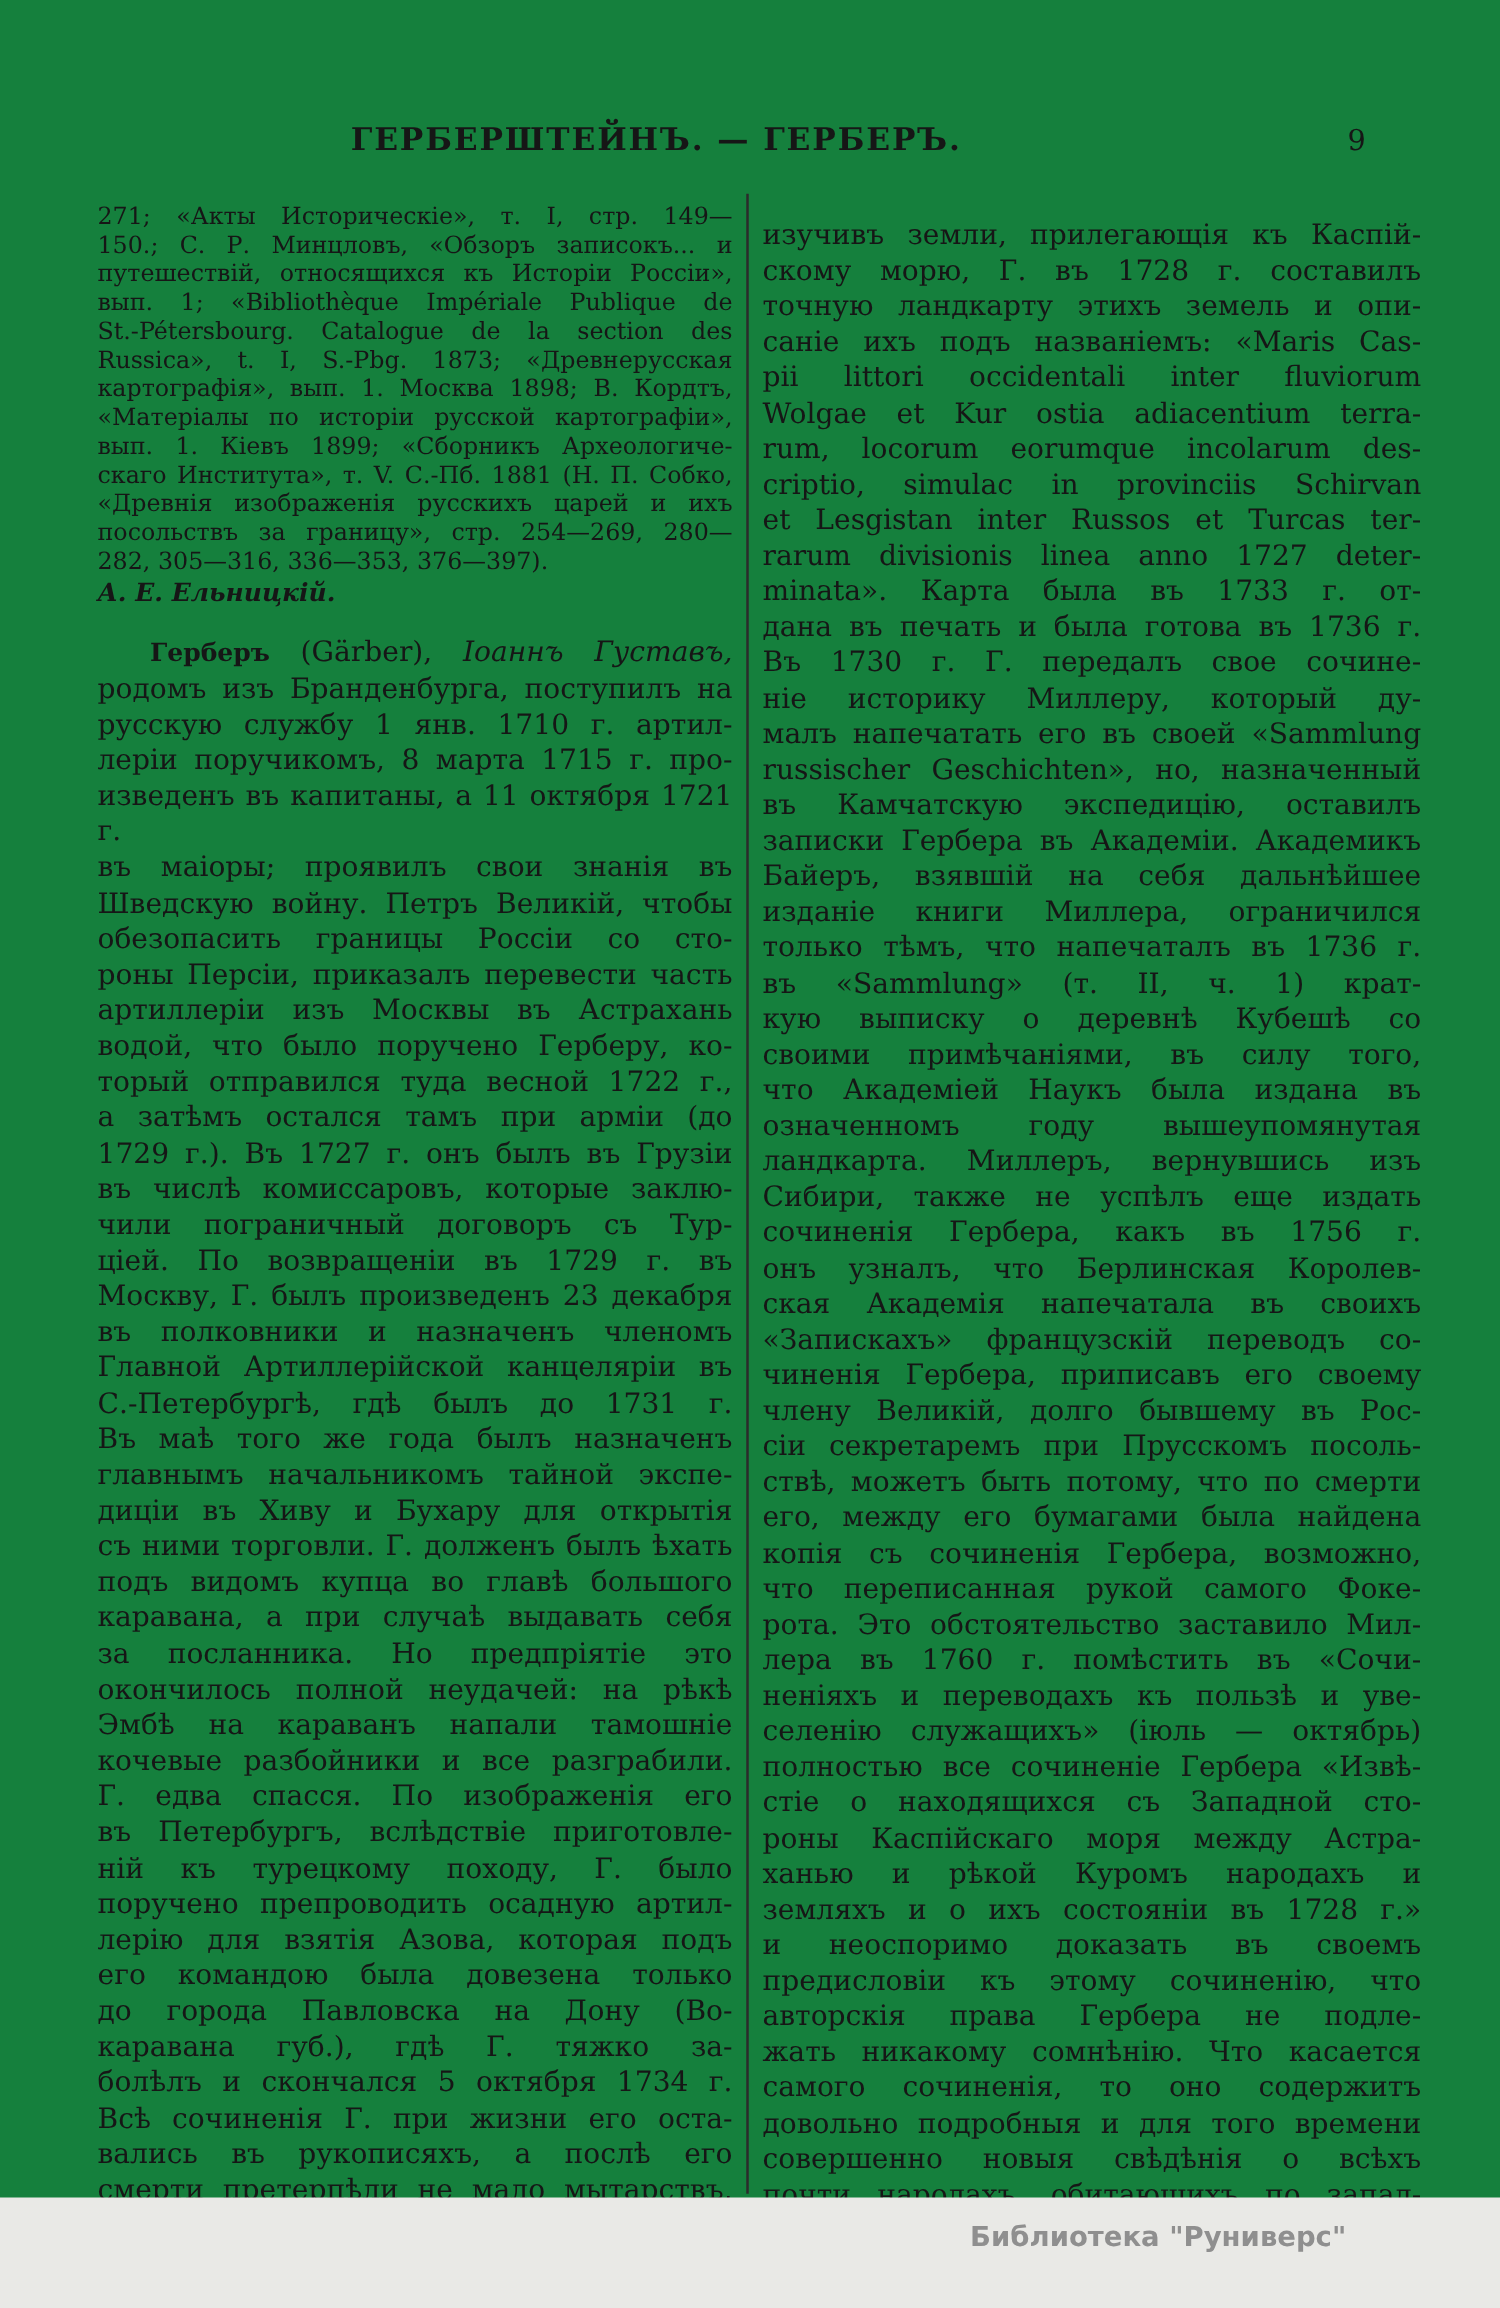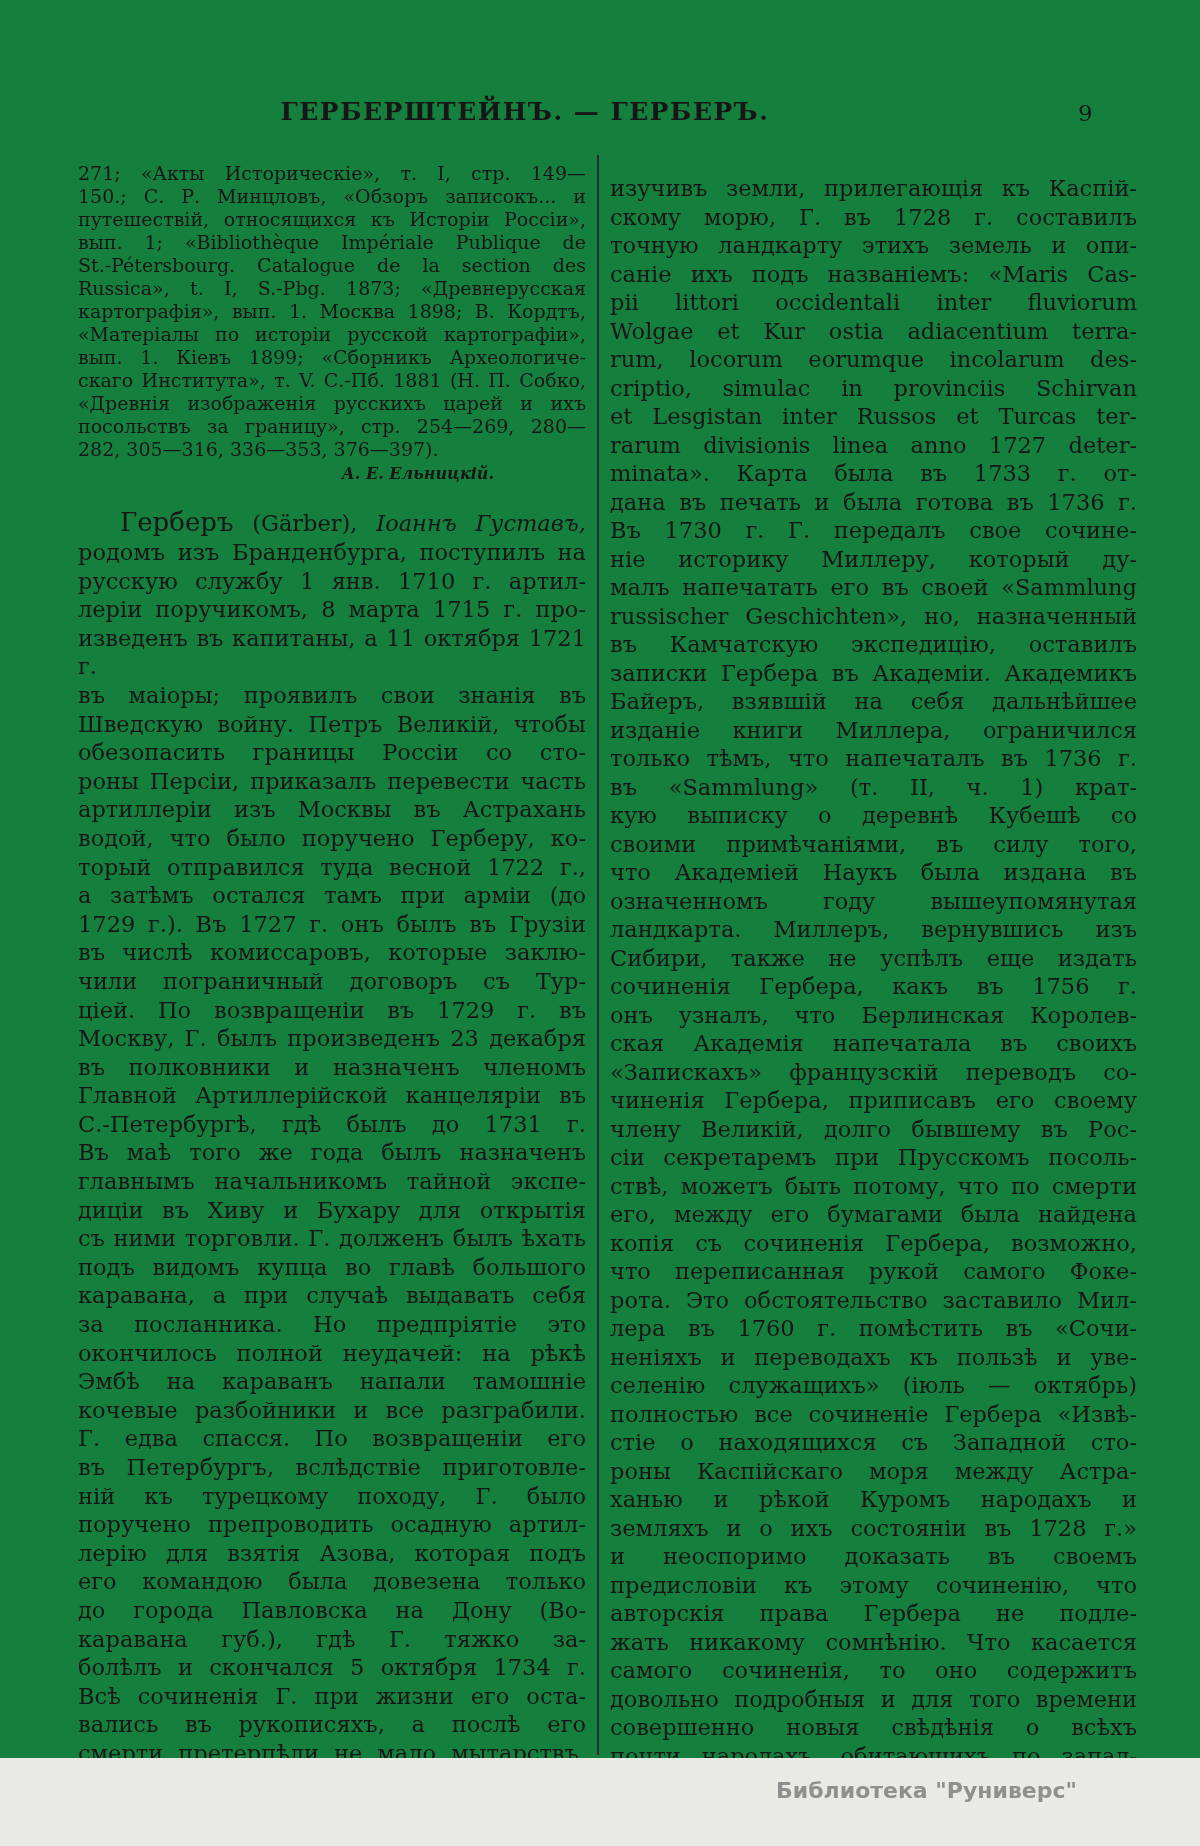--- a/index.html
+++ b/index.html
@@ -34,35 +34,35 @@
     text-align:justify;
     text-align-last:justify;
   }
   .biblio{
     font-size:19px;line-height:23px;
   }
   .biblio .tline:last-child{
     text-align-last:left;
   }
   .signature{
-    text-align:right;
+    text-align:left;
     padding-right:92px;
     font-style:italic;font-weight:700;
-    font-size:16px;line-height:26px;
+    font-size:20px;line-height:26px;
   }
   .article{
     margin-top:20px;
     font-size:22.5px;line-height:28.6px;
   }
   .first-line{
     padding-left:42px;
     line-height:30px;
   }
   .lead-word{
-    font-weight:400;font-size:26px;margin-top:32px;
+    font-weight:700;font-size:20px;margin-top:32px;
   }
   .person-name{
     font-style:italic;
     margin-top:11px;
   }
   .footer-strip{
     position:absolute;left:0;bottom:0;
     width:1200px;height:88px;
   }
   .watermark{
@@ -127,21 +127,21 @@
           <div class="tline">Въ маѣ того же года былъ назначенъ</div>
           <div class="tline">главнымъ начальникомъ тайной экспе-</div>
           <div class="tline">диціи въ Хиву и Бухару для открытія</div>
           <div class="tline">съ ними торговли. Г. долженъ былъ ѣхать</div>
           <div class="tline">подъ видомъ купца во главѣ большого</div>
           <div class="tline">каравана, а при случаѣ выдавать себя</div>
           <div class="tline">за посланника. Но предпріятіе это</div>
           <div class="tline">окончилось полной неудачей: на рѣкѣ</div>
           <div class="tline">Эмбѣ на караванъ напали тамошніе</div>
           <div class="tline">кочевые разбойники и все разграбили.</div>
-          <div class="tline">Г. едва спасся. По возвращеніи его</div>
+          <div class="tline">Г. едва спасся. По изображенія его</div>
           <div class="tline">въ Петербургъ, вслѣдствіе приготовле-</div>
           <div class="tline">ній къ турецкому походу, Г. было</div>
           <div class="tline">поручено препроводить осадную артил-</div>
           <div class="tline">лерію для взятія Азова, которая подъ</div>
           <div class="tline">его командою была довезена только</div>
           <div class="tline">до города Павловска на Дону (Во-</div>
           <div class="tline">каравана губ.), гдѣ Г. тяжко за-</div>
           <div class="tline">болѣлъ и скончался 5 октября 1734 г.</div>
           <div class="tline">Всѣ сочиненія Г. при жизни его оста-</div>
           <div class="tline">вались въ рукописяхъ, а послѣ его</div>

